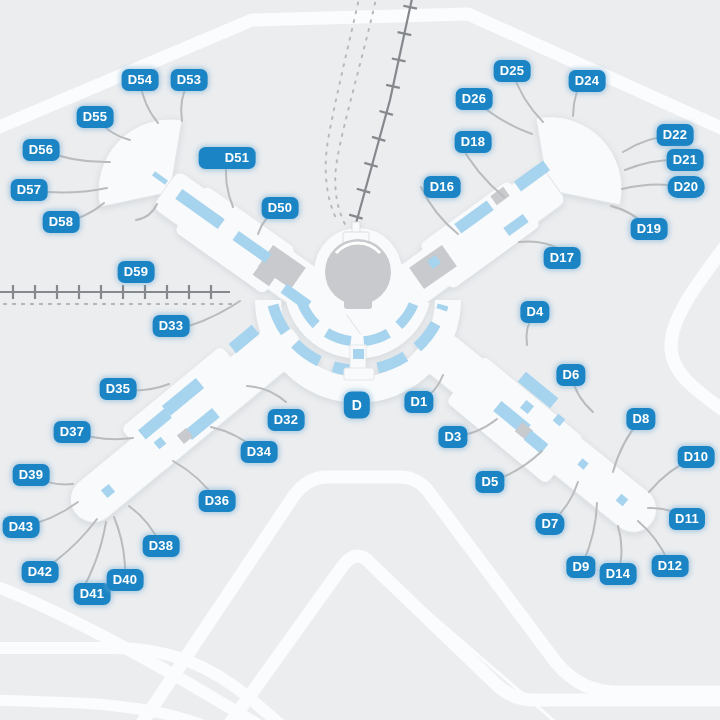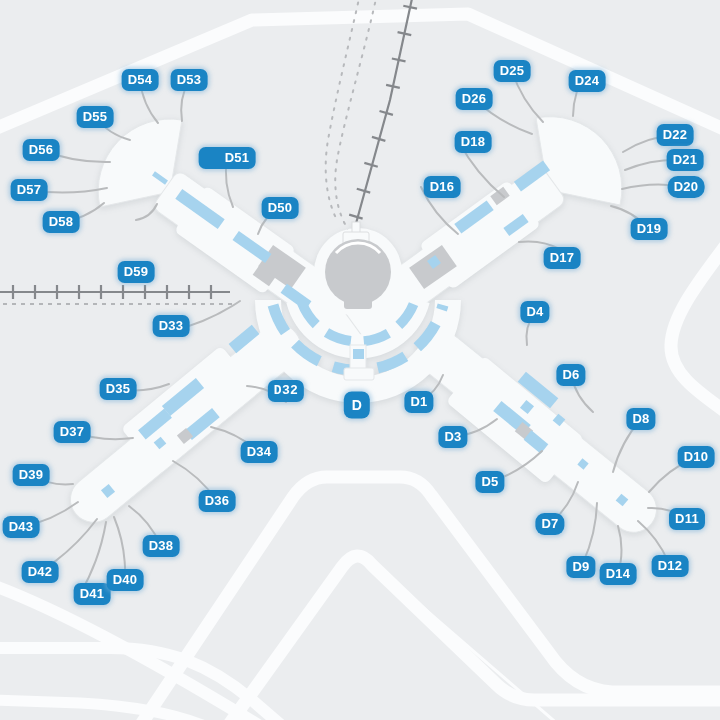--- a/index.html
+++ b/index.html
@@ -227,21 +227,21 @@
       <div class="gate-label" style="left: 118px; top: 389px;">D35</div>
       <div class="gate-label" style="left: 72px; top: 432px;">D37</div>
       <div class="gate-label" style="left: 31px; top: 475px;">D39</div>
       <div class="gate-label" style="left: 21px; top: 527px; border-radius: 8px;">D43</div>
       <div class="gate-label" style="left: 40px; top: 572px;">D42</div>
       <div class="gate-label" style="left: 80px; top: 594px; margin-left: 12px;">D41</div>
       <div class="gate-label" style="left: 125px; top: 580px;">D40</div>
       <div class="gate-label" style="left: 161px; top: 546px;">D38</div>
       <div class="gate-label" style="left: 217px; top: 501px;">D36</div>
       <div class="gate-label" style="left: 259px; top: 452px;">D34</div>
-      <div class="gate-label" style="left: 286px; top: 391px; font-family: Liberation Mono, monospace;">D32</div>
+      <div class="gate-label" style="left: 286px; top: 420px;">D32</div>
       <div class="gate-label" style="left: 512px; top: 71px;">D25</div>
       <div class="gate-label" style="left: 587px; top: 66px; margin-top: 15px;">D24</div>
       <div class="gate-label" style="left: 474px; top: 99px;">D26</div>
       <div class="gate-label" style="left: 675px; top: 135px;">D22</div>
       <div class="gate-label" style="left: 685px; top: 160px;">D21</div>
       <div class="gate-label" style="left: 686px; top: 187px; border-radius: 10px;">D20</div>
       <div class="gate-label" style="left: 649px; top: 229px;">D19</div>
       <div class="gate-label" style="left: 459px; top: 142px; margin-left: 14px;">D18</div>
       <div class="gate-label" style="left: 421px; top: 187px; margin-left: 21px;">D16</div>
       <div class="gate-label" style="left: 562px; top: 250px; margin-top: 8px;">D17</div>

